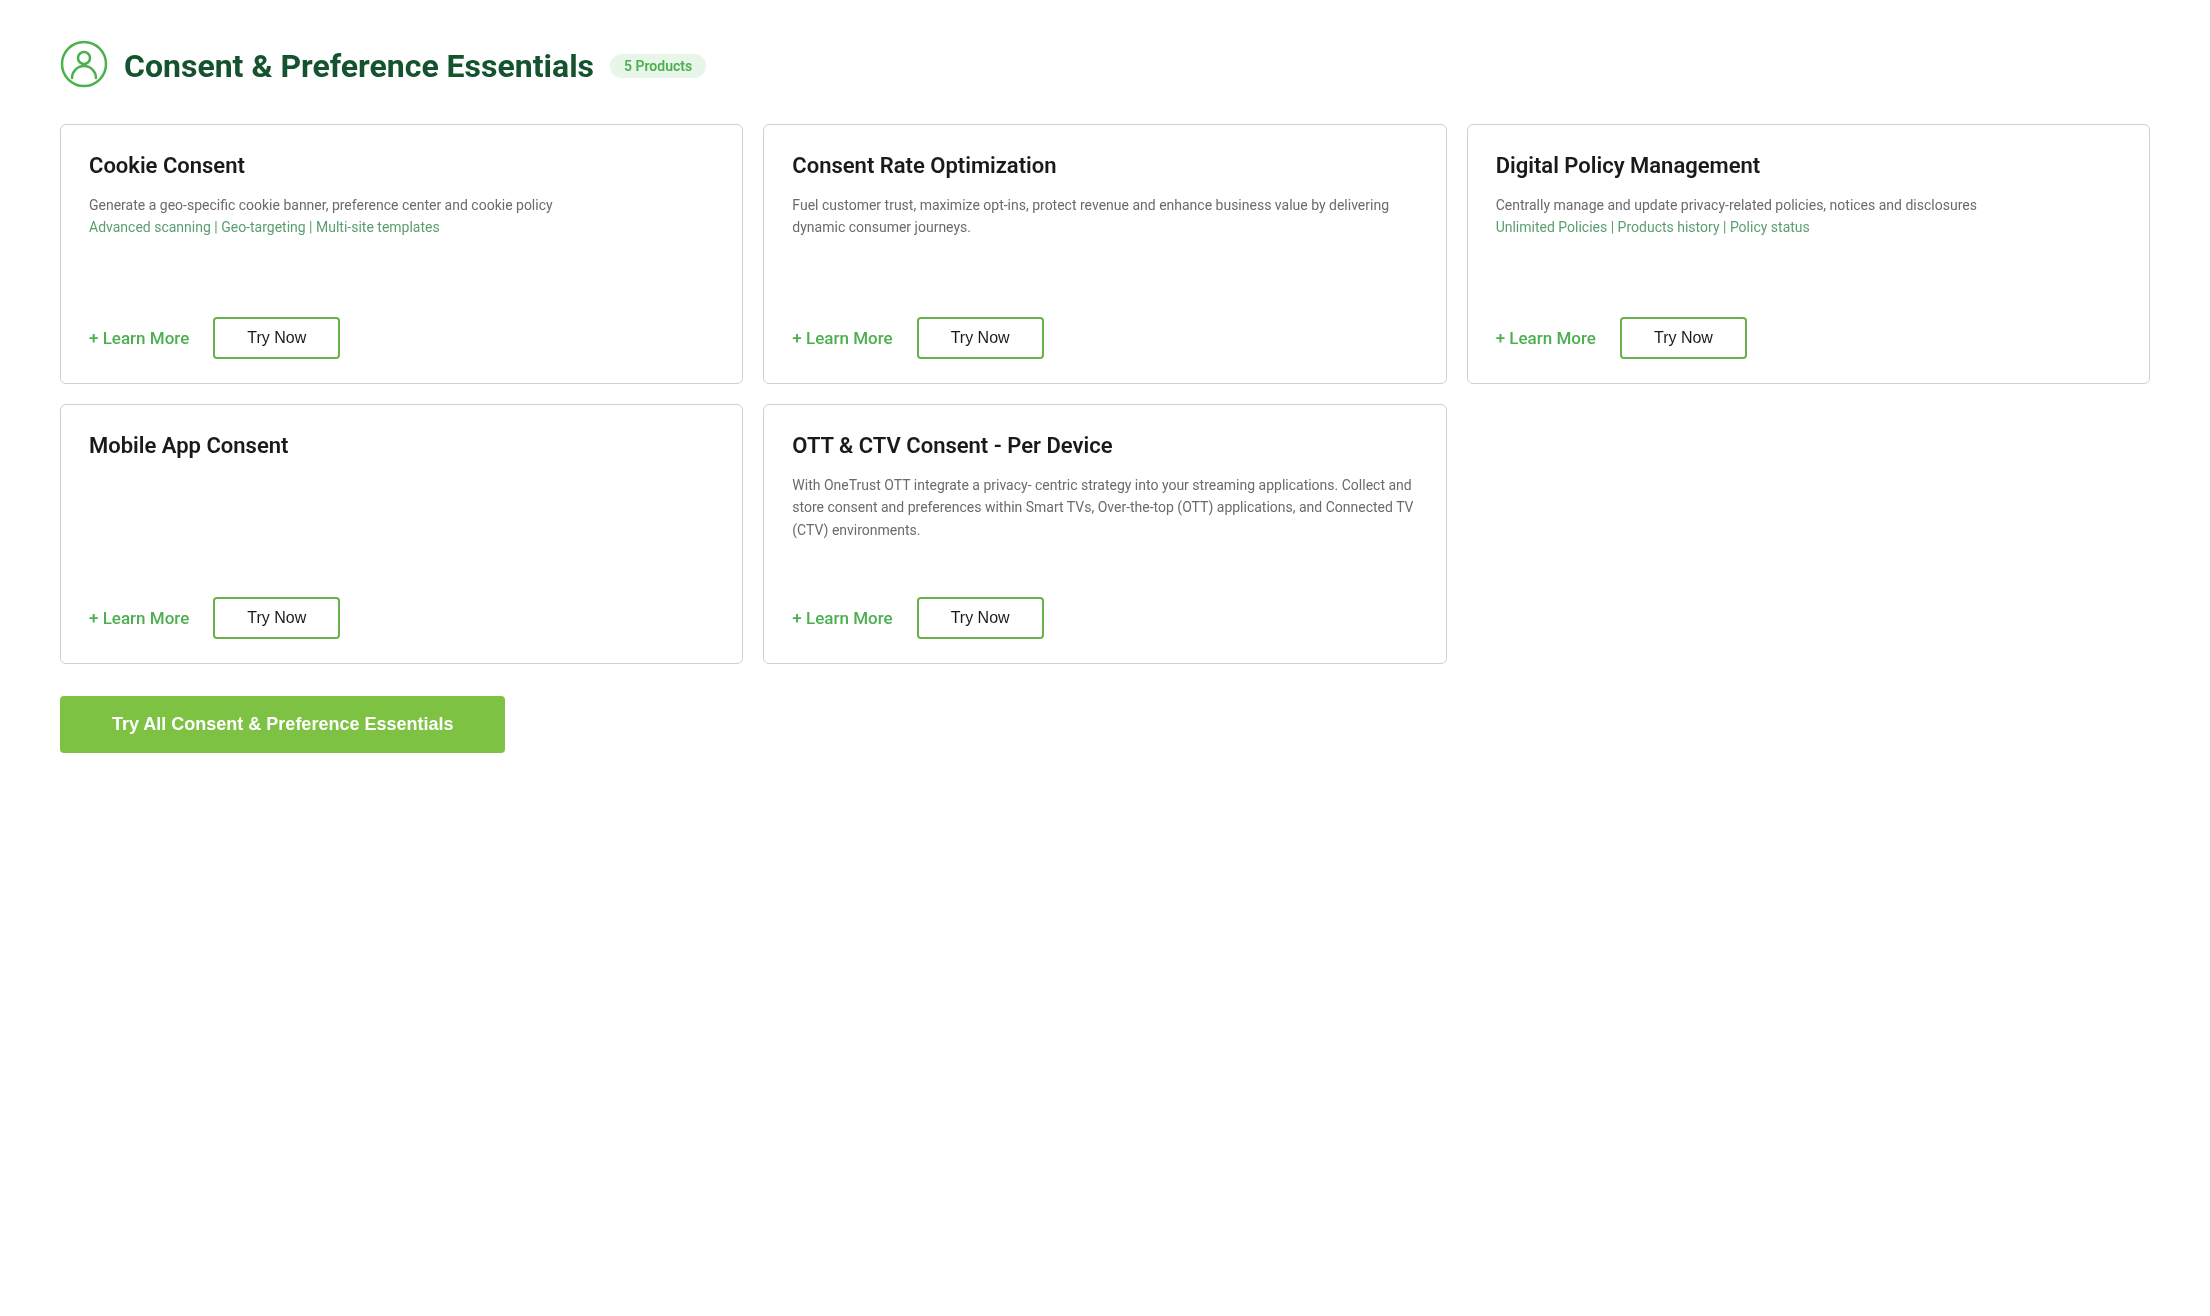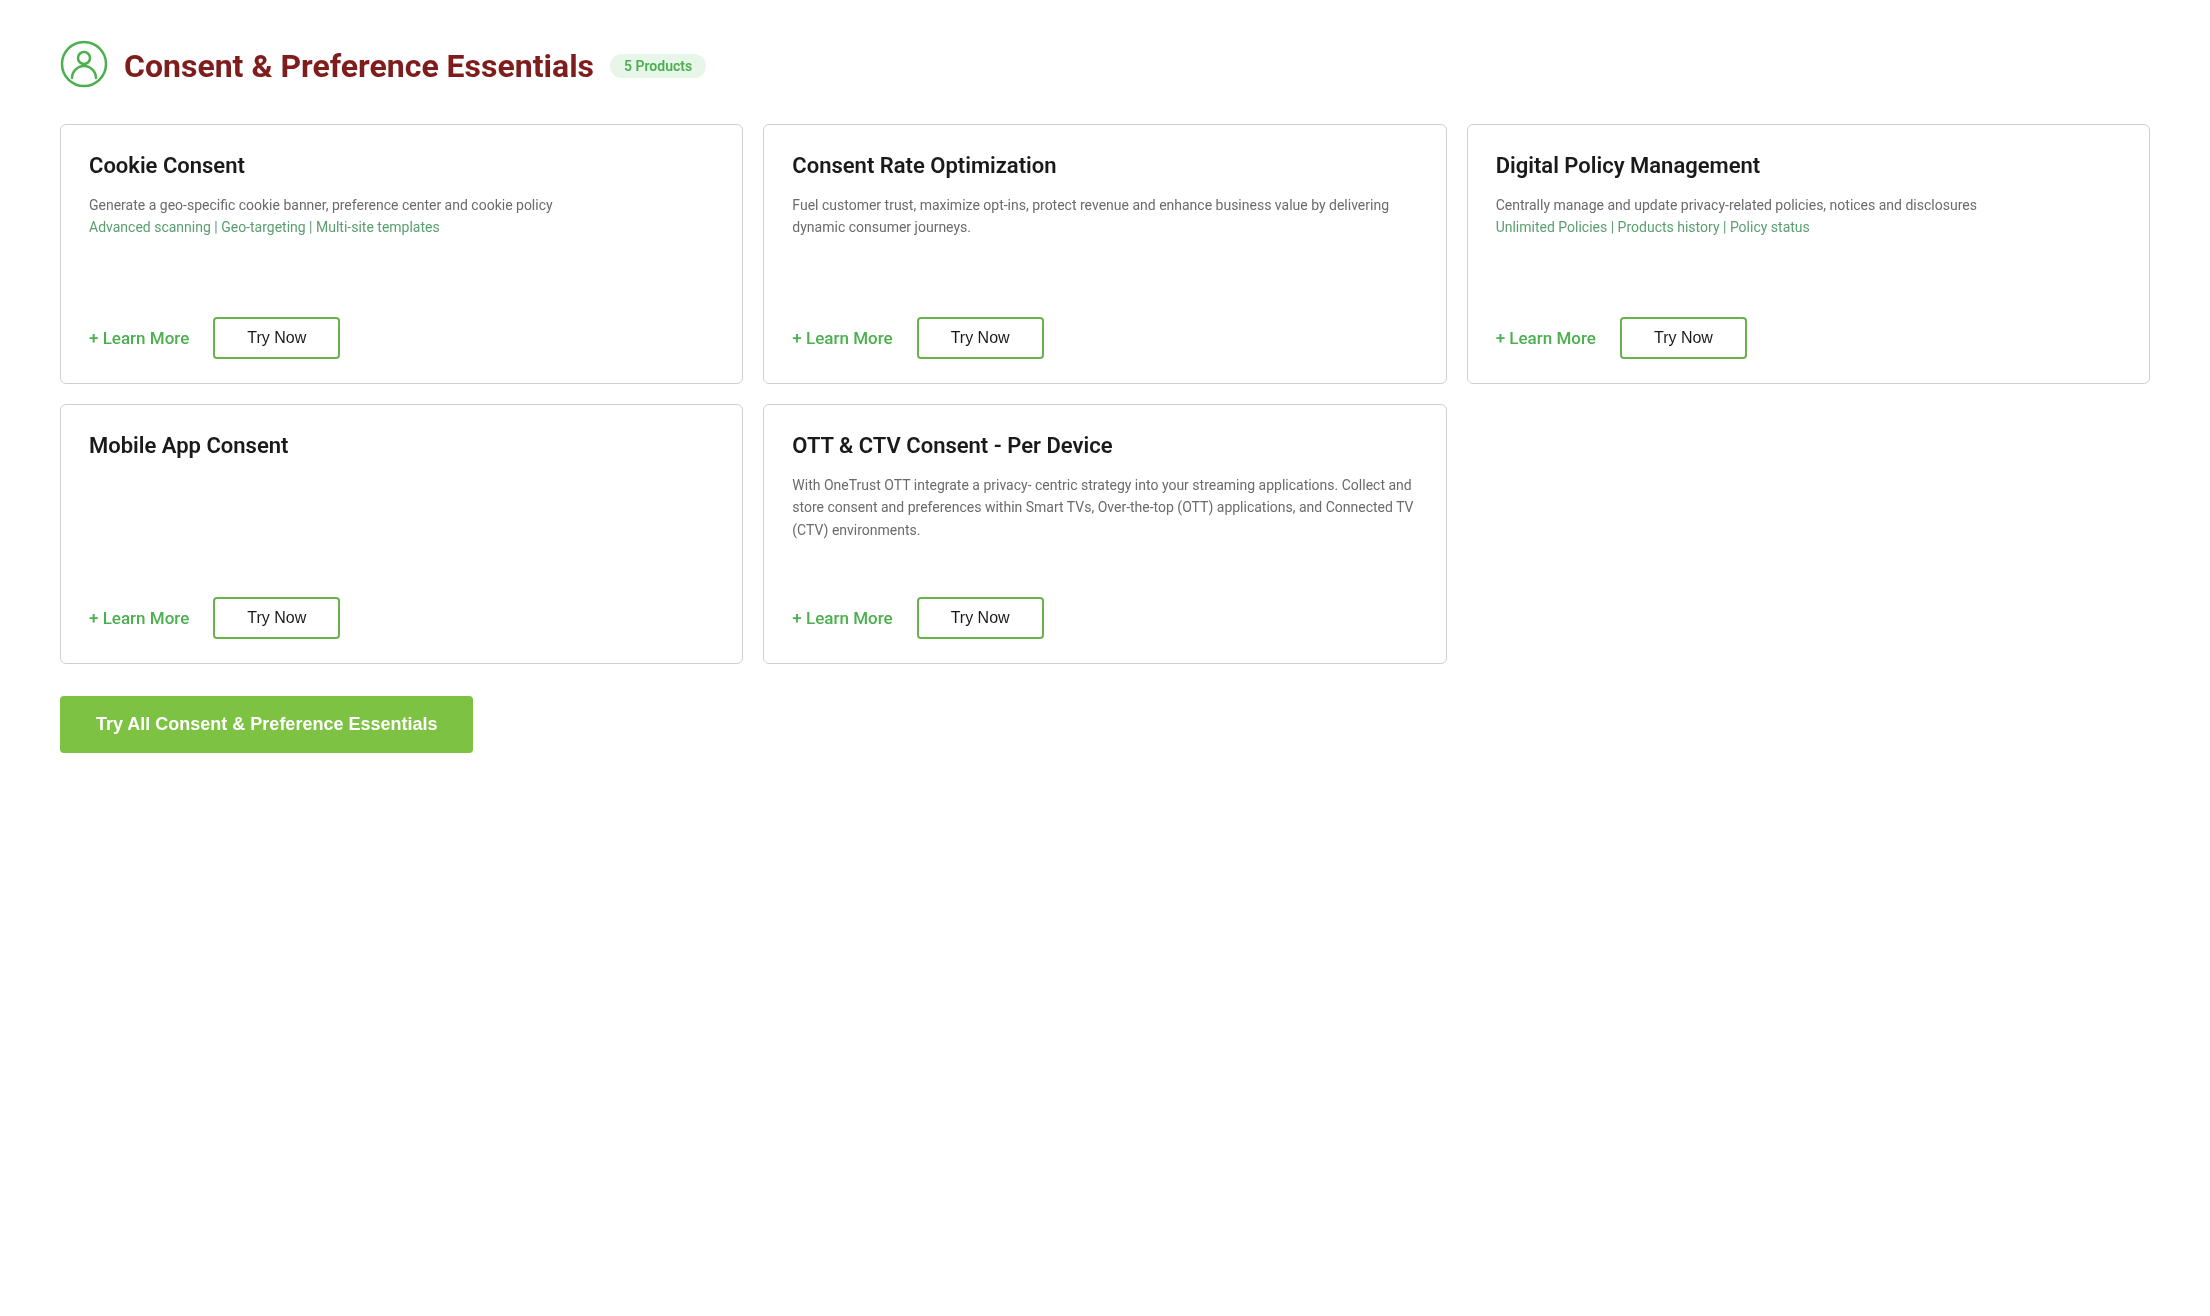--- a/index.html
+++ b/index.html
@@ -24,21 +24,21 @@
     }
 
     .header-icon {
       width: 48px;
       height: 48px;
     }
 
     .page-title {
       font-size: 32px;
       font-weight: 700;
-      color: #7f1d1d;
+      color: #14532d;
     }
 
     .products-badge {
       background: #e8f5e9;
       color: #4caf50;
       border-radius: 20px;
       padding: 4px 14px;
       font-size: 14px;
       font-weight: 600;
     }
@@ -116,21 +116,21 @@
       border-radius: 4px;
       cursor: pointer;
       white-space: nowrap;
     }
 
     .try-all-button {
       background: #7dc242;
       color: #ffffff;
       border: none;
       border-radius: 4px;
-      padding: 18px 36px;
+      padding: 18px 52px;
       font-size: 18px;
       font-weight: 600;
       cursor: pointer;
       display: inline-block;
     }
   </style>
 </head>
 <body>
 
 

